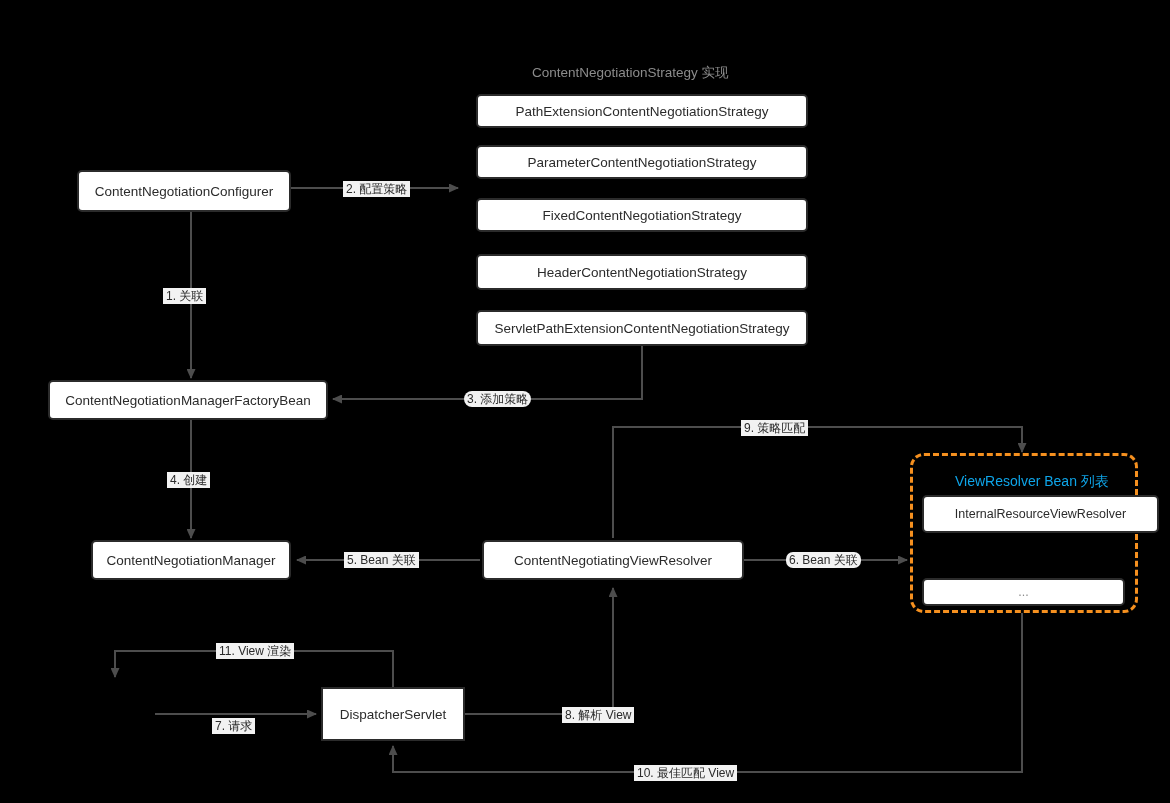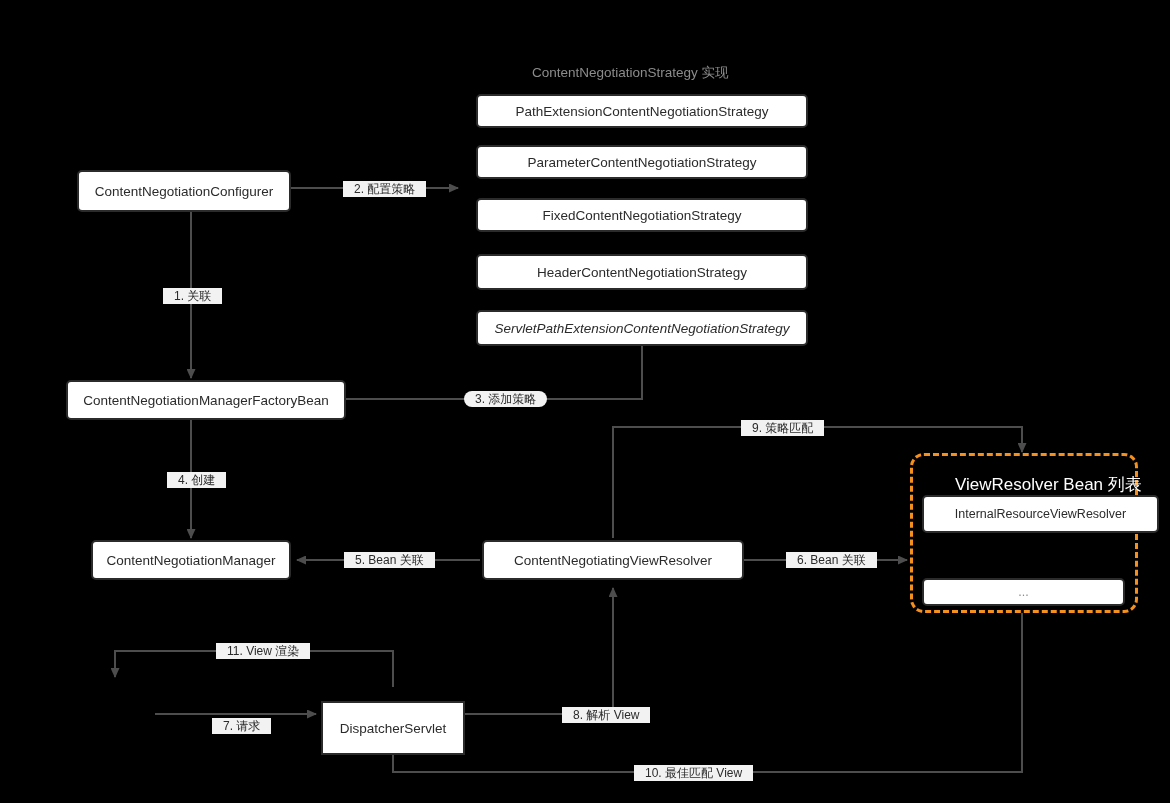--- a/index.html
+++ b/index.html
@@ -4,28 +4,28 @@
 <style>
   html,body{margin:0;padding:0;background:#000;}
   body{width:1170px;height:803px;position:relative;overflow:hidden;
        font-family:"Liberation Sans","DejaVu Sans",sans-serif;}
   #canvas{position:absolute;left:0;top:0;width:1170px;height:803px;}
   svg.wires{position:absolute;left:0;top:0;width:1170px;height:803px;pointer-events:none;}
 
   .node{position:absolute;box-sizing:border-box;background:#fff;border:2px solid #2b2b2b;
         color:#2b2b2b;display:flex;align-items:center;justify-content:center;text-align:center;
         font-size:13.5px;line-height:17px;padding:2px 6px;border-radius:2px;}
-  .node.sq{border-radius:0;margin-top:14px;}
+  .node.sq{border-radius:0;}
   .node.rr{border-radius:5px;}
 
   .edge-label{position:absolute;background:#f2f2f2;color:#2b2b2b;font-size:12px;
-              line-height:14px;padding:1px 11px;white-space:nowrap;}
+              line-height:14px;padding:1px 3px;white-space:nowrap;}
 
   .group{position:absolute;box-sizing:border-box;border:3px dashed #f5901f;border-radius:14px;}
-  .group-title{position:absolute;color:#ffffff;font-size:17px;white-space:nowrap;}
+  .group-title{position:absolute;color:#0ea5e9;font-size:14px;white-space:nowrap;}
   .section-title{position:absolute;color:#8c8c8c;font-size:13.5px;white-space:nowrap;}
 
   .cloud{position:absolute;}
   .cloud .lbl{position:absolute;left:0;top:0;width:100%;height:100%;display:flex;
               align-items:center;justify-content:center;color:#2b2b2b;font-size:13.5px;}
 </style>
 </head>
 <body>
 
 <div id="canvas">
@@ -61,43 +61,43 @@
       <path d="M393,687 L393,651 L115,651 L115,677" marker-end="url(#ah)"></path>
     </g>
   </svg>
 
   <div class="section-title" style="left:532px;top:64px;">ContentNegotiationStrategy 实现</div>
 
   <div class="node rr" style="left:476px;top:145px;width:332px;height:34px;">ParameterContentNegotiationStrategy</div>
   <div class="node rr" style="left:476px;top:94px;width:332px;height:34px;">PathExtensionContentNegotiationStrategy</div>
   <div class="node rr" style="left:476px;top:198px;width:332px;height:34px;">FixedContentNegotiationStrategy</div>
   <div class="node rr" style="left:476px;top:254px;width:332px;height:36px;">HeaderContentNegotiationStrategy</div>
-  <div class="node rr" style="left:476px;top:310px;width:332px;height:36px;font-style:italic;">ServletPathExtensionContentNegotiationStrategy</div>
+  <div class="node rr" style="left:476px;top:310px;width:332px;height:36px;">ServletPathExtensionContentNegotiationStrategy</div>
 
   <div class="node rr" style="left:77px;top:170px;width:214px;height:42px;">ContentNegotiationConfigurer</div>
 
-  <div class="node rr" style="left:48px;top:380px;width:280px;height:40px;margin-left:18px;">ContentNegotiationManagerFactoryBean</div>
+  <div class="node rr" style="left:48px;top:380px;width:280px;height:40px;">ContentNegotiationManagerFactoryBean</div>
 
   <div class="node rr" style="left:91px;top:540px;width:200px;height:40px;">ContentNegotiationManager</div>
 
   <div class="node rr" style="left:482px;top:540px;width:262px;height:40px;">ContentNegotiatingViewResolver</div>
 
   <div class="group" style="left:910px;top:453px;width:228px;height:160px;"></div>
   <div class="group-title" style="left:955px;top:473px;">ViewResolver Bean 列表</div>
   <div class="node rr" style="left:922px;top:495px;width:237px;height:38px;font-size:12.5px;">InternalResourceViewResolver</div>
   <div class="node rr" style="left:922px;top:578px;width:203px;height:28px;font-size:12.5px;color:#8c8c8c;">...</div>
 
 
   <div class="node sq" style="left:321px;top:687px;width:144px;height:54px;">DispatcherServlet</div>
 
   <div class="edge-label" style="left:163px;top:288px;">1. 关联</div>
   <div class="edge-label" style="left:343px;top:181px;">2. 配置策略</div>
   <div class="edge-label" style="left:464px;top:391px;border-radius:8px;">3. 添加策略</div>
   <div class="edge-label" style="left:167px;top:472px;">4. 创建</div>
   <div class="edge-label" style="left:344px;top:552px;">5. Bean 关联</div>
-  <div class="edge-label" style="left:786px;top:552px;">6. Bean 关联</div>
+  <div class="edge-label" style="left:786px;top:552px;border-radius:7px;">6. Bean 关联</div>
   <div class="edge-label" style="left:212px;top:718px;">7. 请求</div>
   <div class="edge-label" style="left:562px;top:707px;">8. 解析 View</div>
   <div class="edge-label" style="left:741px;top:420px;">9. 策略匹配</div>
   <div class="edge-label" style="left:634px;top:765px;">10. 最佳匹配 View</div>
   <div class="edge-label" style="left:216px;top:643px;">11. View 渲染</div>
 
 </div>
 
 </body></html>

